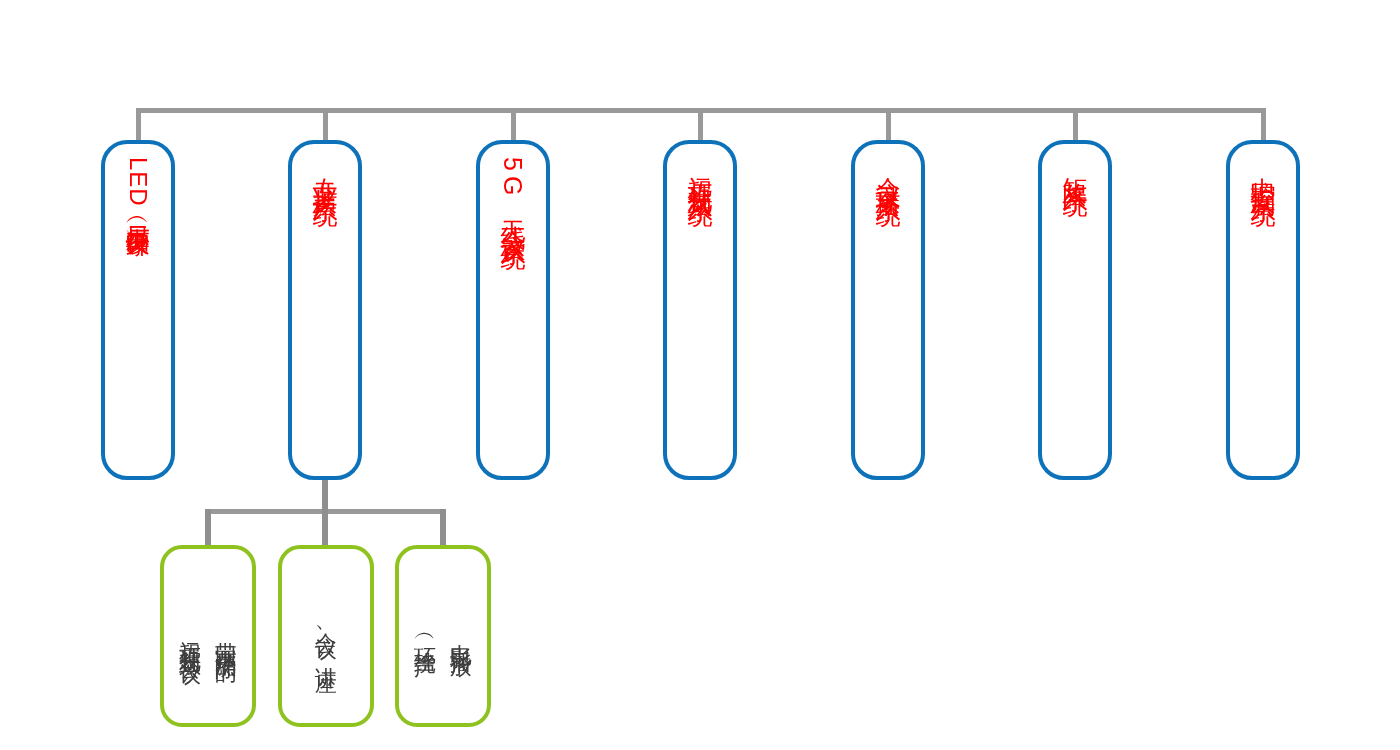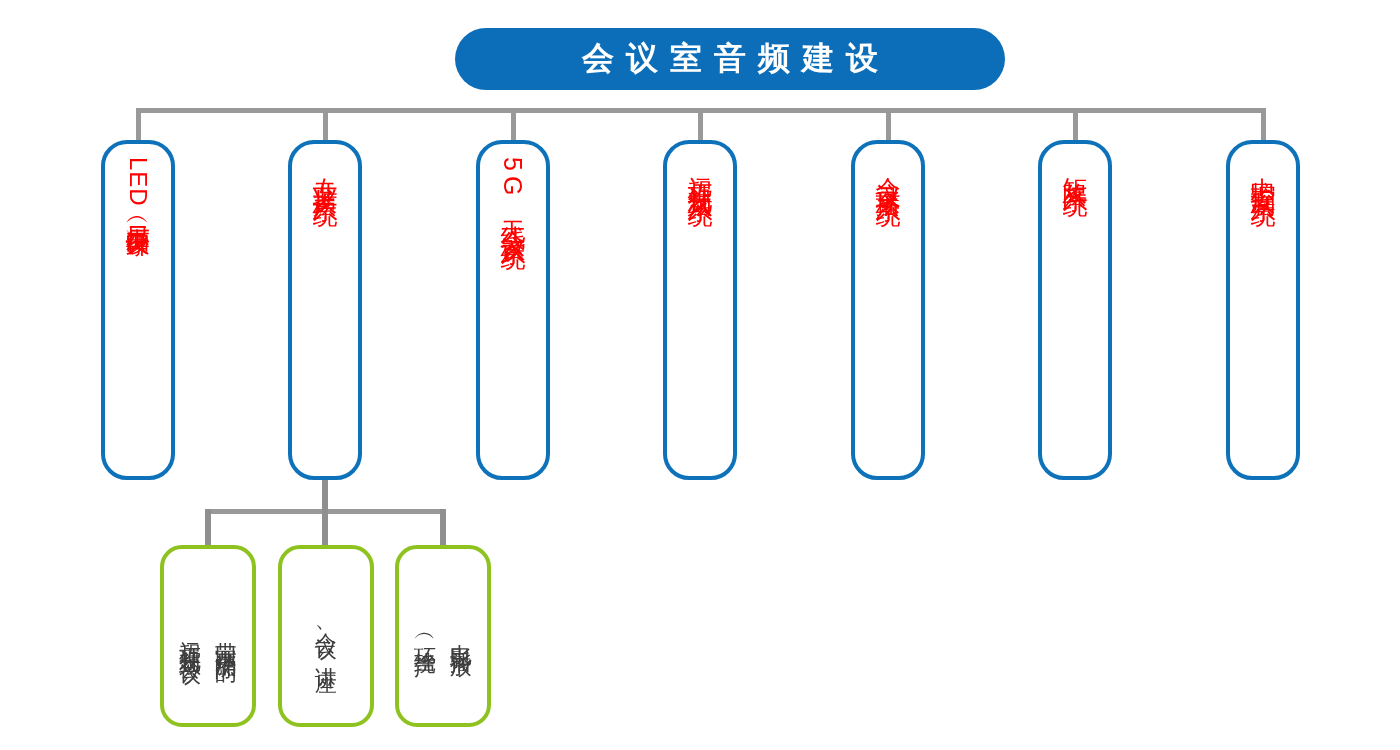--- a/index.html
+++ b/index.html
@@ -64,23 +64,20 @@
   .node2 .vline-text{
     display:block;color:var(--text-dark);font-size:22px;letter-spacing:4px;
     line-height:1.62;white-space:nowrap;
   }
 </style>
 </head>
 <body>
 
 <div class="stage">
 
-  <div class="root-pill">
-    <span class="root-label">会议室音频建设</span>
-  </div>
 
   <div class="line hline-main"></div>
   <div class="line stub s0"></div>
   <div class="line stub s1"></div>
   <div class="line stub s2"></div>
   <div class="line stub s3"></div>
   <div class="line stub s4"></div>
   <div class="line stub s5"></div>
   <div class="line stub s6"></div>
 

